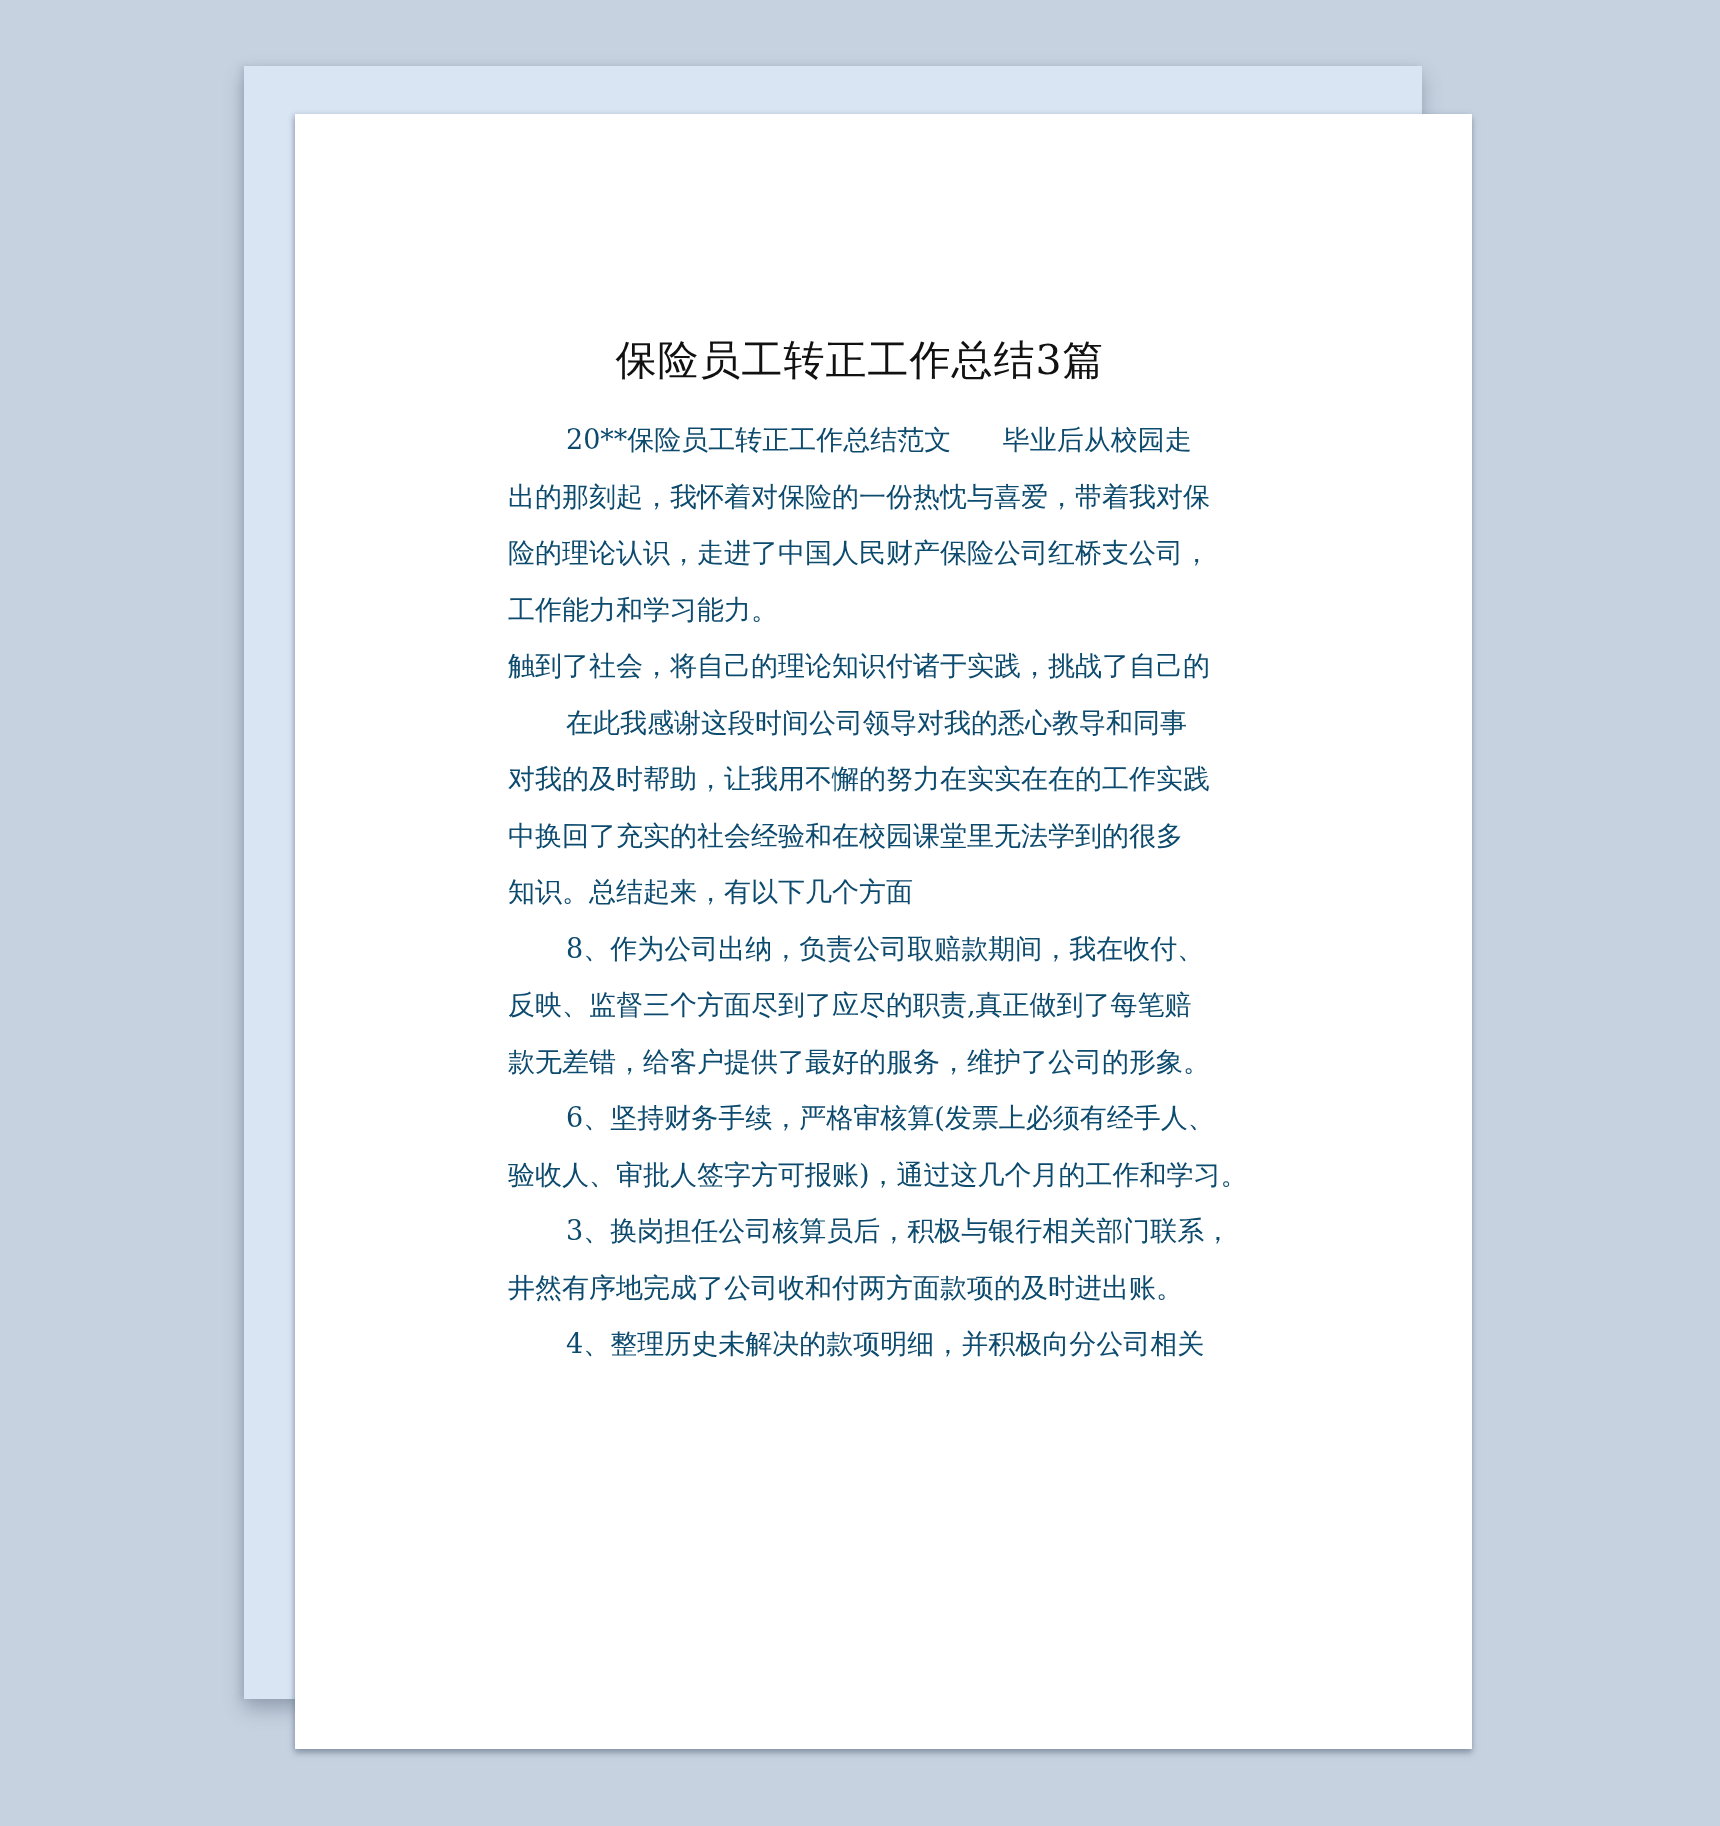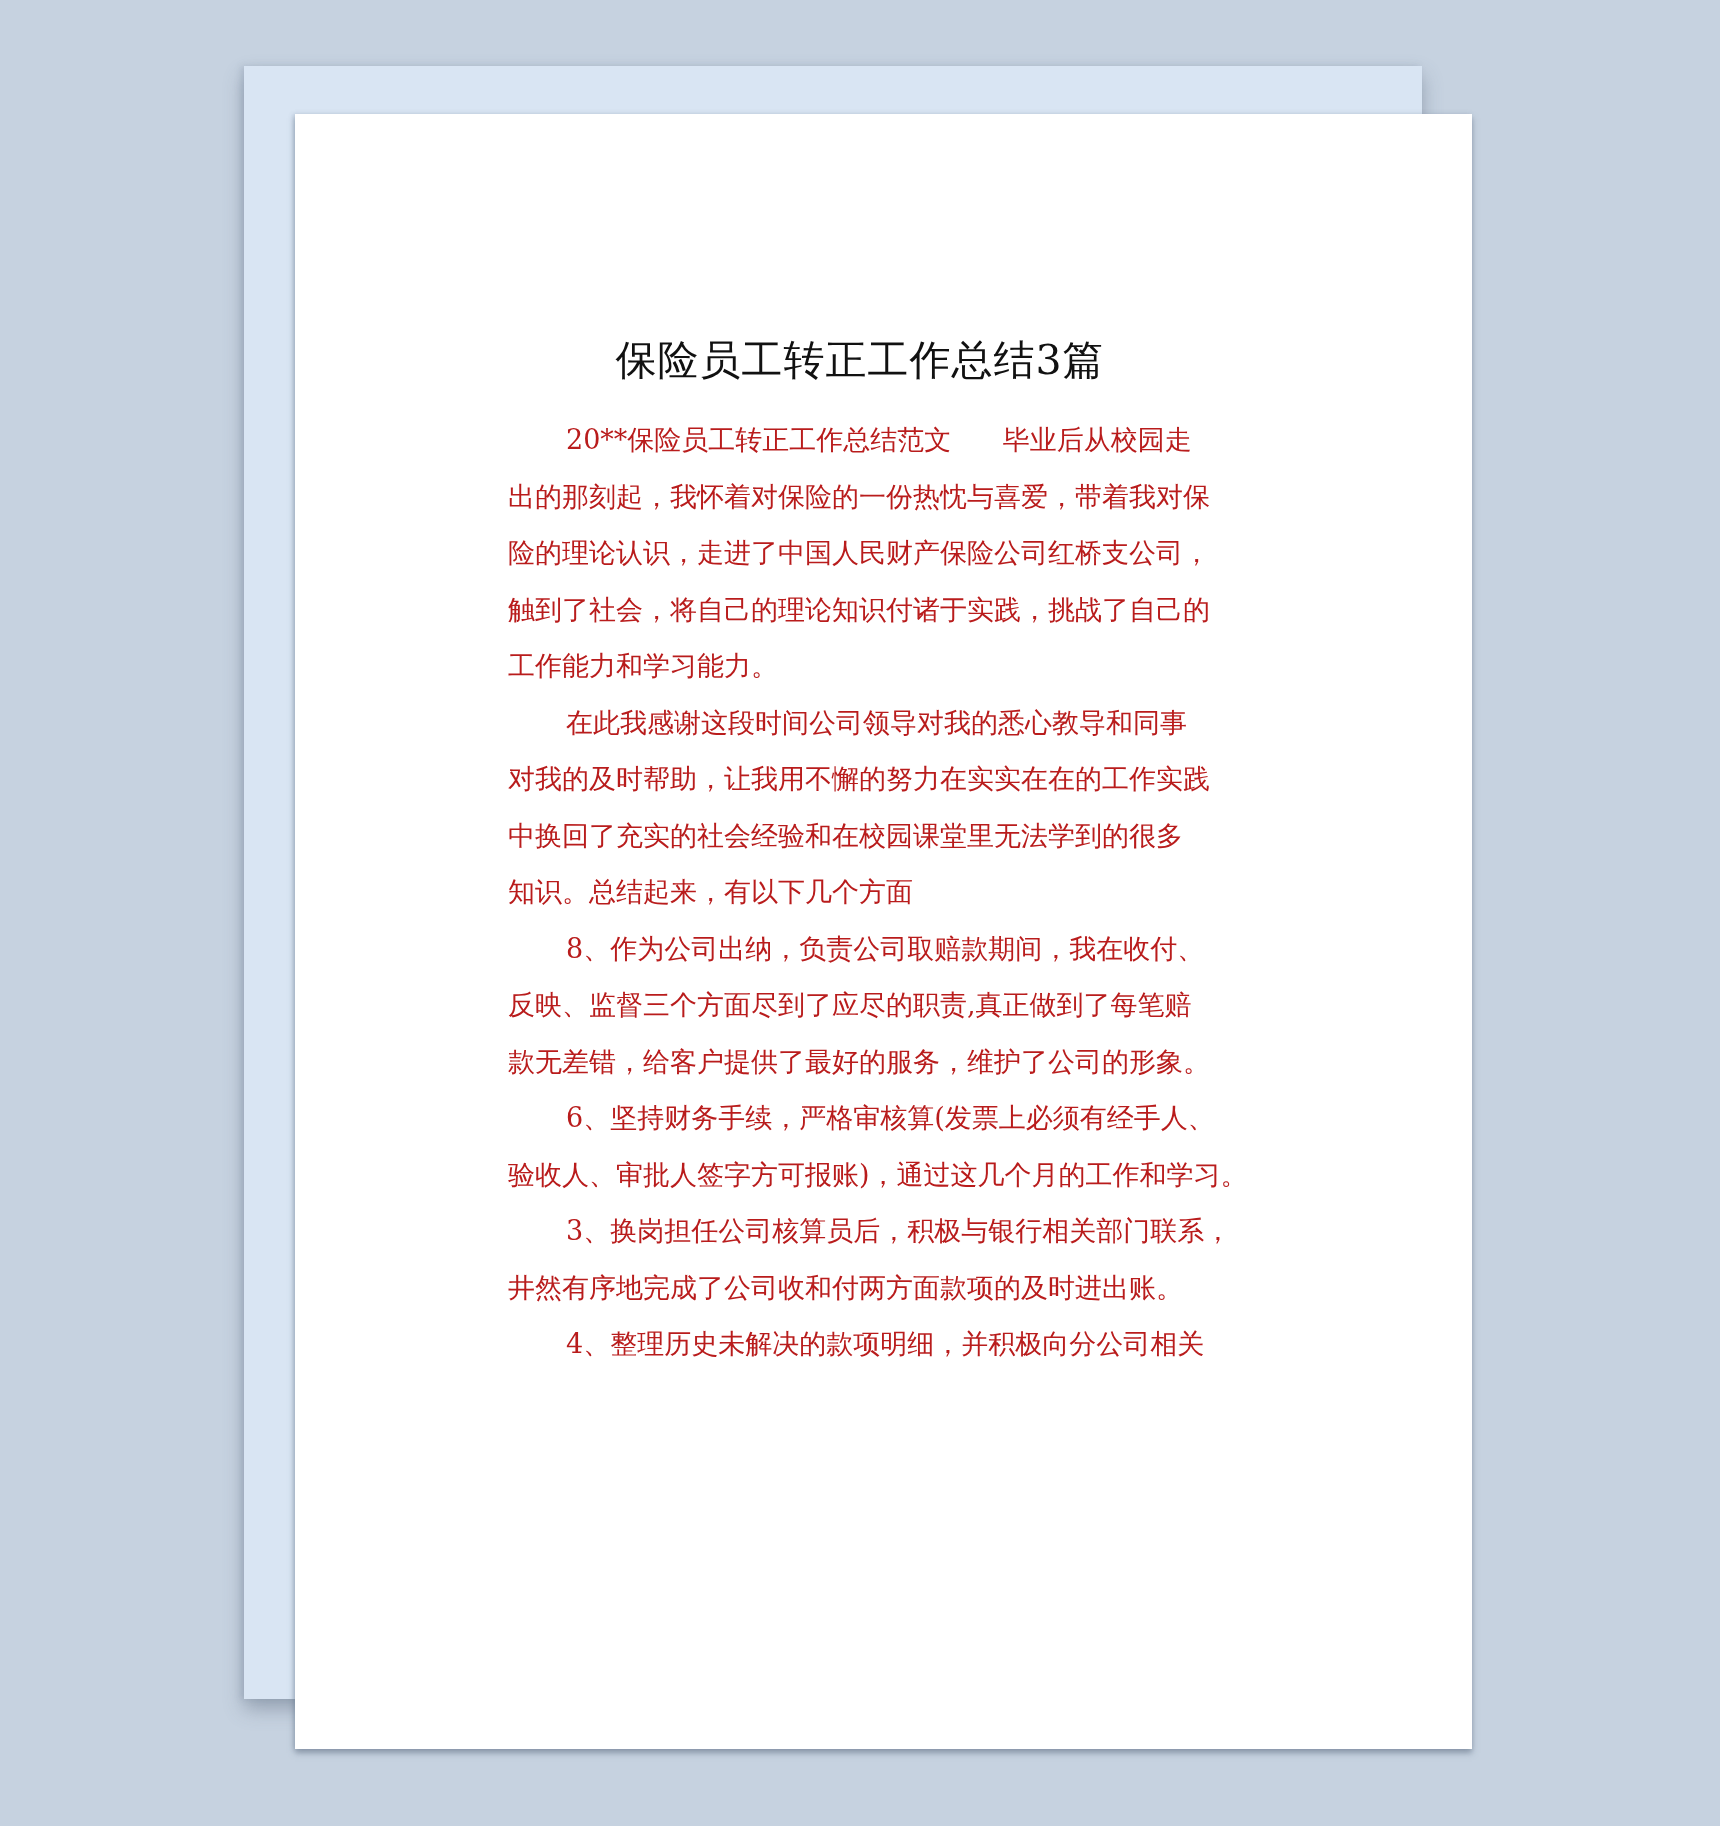--- a/index.html
+++ b/index.html
@@ -43,21 +43,21 @@
       color: #111;
       font-weight: normal;
       letter-spacing: 1px;
       margin: 0;
     }
     .doc-body {
       position: absolute;
       left: 508px;
       top: 412px;
       width: 780px;
-      color: #b91c1c;
+      color: #0c4a6e;
       font-size: 27px;
       line-height: 56.5px;
     }
     .line {
       white-space: pre;
       height: 56.5px;
     }
     .line.indent {
       padding-left: 58px;
     }
@@ -68,22 +68,22 @@
 <div class="back-page"></div>
 
 <div class="front-page"></div>
 
 <h1 class="doc-title">保险员工转正工作总结3篇</h1>
 
 <div class="doc-body">
   <div class="line indent">20**保险员工转正工作总结范文      毕业后从校园走</div>
   <div class="line">出的那刻起，我怀着对保险的一份热忱与喜爱，带着我对保</div>
   <div class="line">险的理论认识，走进了中国人民财产保险公司红桥支公司，</div>
+  <div class="line">工作能力和学习能力。</div>
   <div class="line">触到了社会，将自己的理论知识付诸于实践，挑战了自己的</div>
-  <div class="line">工作能力和学习能力。</div>
   <div class="line indent">在此我感谢这段时间公司领导对我的悉心教导和同事</div>
   <div class="line">对我的及时帮助，让我用不懈的努力在实实在在的工作实践</div>
   <div class="line">中换回了充实的社会经验和在校园课堂里无法学到的很多</div>
   <div class="line">知识。总结起来，有以下几个方面</div>
   <div class="line indent">8、作为公司出纳，负责公司取赔款期间，我在收付、</div>
   <div class="line">反映、监督三个方面尽到了应尽的职责,真正做到了每笔赔</div>
   <div class="line">款无差错，给客户提供了最好的服务，维护了公司的形象。</div>
   <div class="line indent">6、坚持财务手续，严格审核算(发票上必须有经手人、</div>
   <div class="line">验收人、审批人签字方可报账)，通过这几个月的工作和学习。</div>
   <div class="line indent">3、换岗担任公司核算员后，积极与银行相关部门联系，</div>

